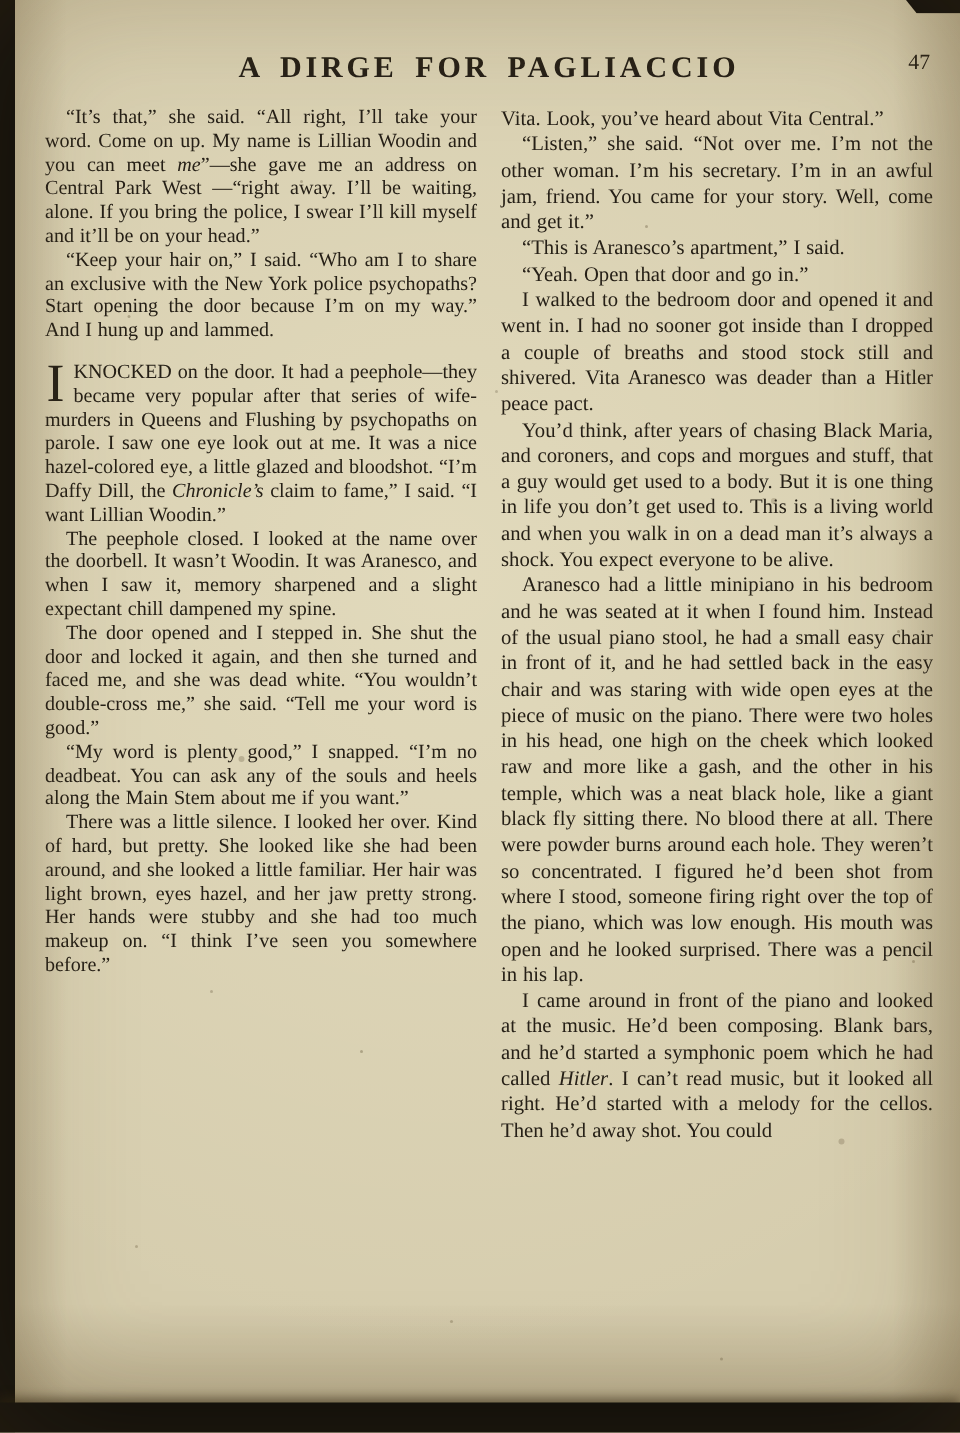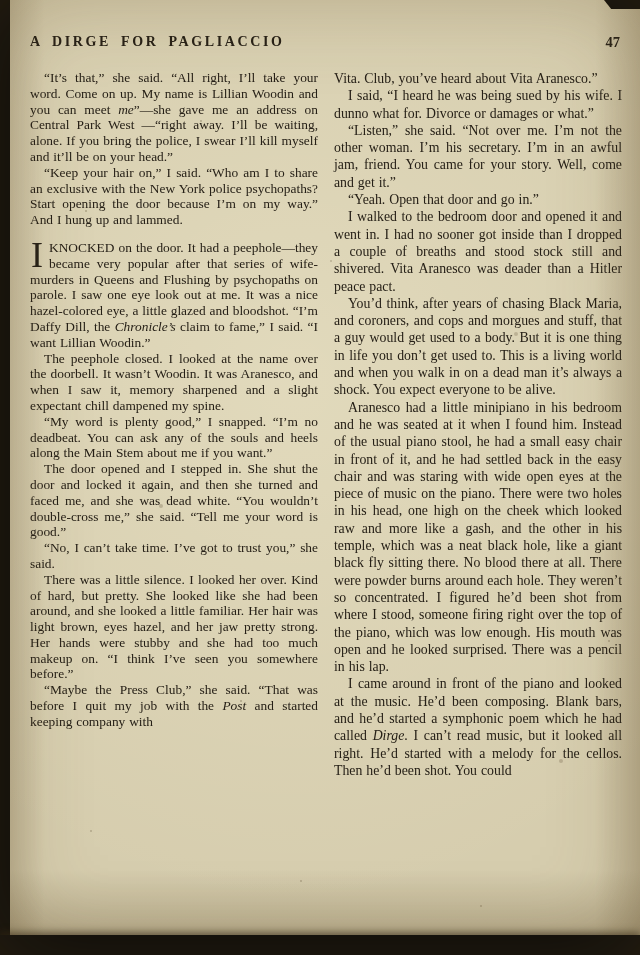--- a/index.html
+++ b/index.html
@@ -62,29 +62,30 @@
     background: var(--edge);
     clip-path: polygon(0 0, 100% 0, 100% 100%, 20% 100%);
   }
   .content {
     position: absolute;
     left: 30px; right: 18px; top: 34px; bottom: 28px;
   }
   .page-header { position: relative; height: 18px; margin-bottom: 18px; }
   .title {
     position: absolute; left: 0; right: 0;
+    text-align: center;
     font-weight: bold;
-    font-size: 14px;
+    font-size: 20px;
     letter-spacing: 2.6px;
     word-spacing: 4px;
     color: var(--ink);
   }
   .pagenum {
     position: absolute; right: 2px; top: 0;
-    font-weight: bold;
+    font-weight: normal;
     font-size: 14.5px;
     color: var(--ink);
     margin-left: 20px;
   }
   .columns { display: flex; gap: 16px; }
   .col {
     flex: 1;
     text-align: justify;
     color: var(--ink);
     font-size: 13.4px;
@@ -115,35 +116,33 @@
     <header class="page-header">
       <span class="title">A DIRGE FOR PAGLIACCIO</span>
       <span class="pagenum">47</span>
     </header>
     <div class="columns">
       <div class="col col-left" id="col-left">
           <p class="para"><span>“It’s that,” she said. “All right, I’ll take your word. Come on up. My name is Lillian Woodin and you can meet </span><em>me</em><span>”—she gave me an address on Central Park West —“right away. I’ll be waiting, alone. If you bring the police, I swear I’ll kill myself and it’ll be on your head.”</span></p>
           <p class="para"><span>“Keep your hair on,” I said. “Who am I to share an exclusive with the New York police psychopaths? Start opening the door because I’m on my way.” And I hung up and lammed.</span></p>
           <p class="para section-break has-dropcap"><span class="dropcap">I</span><span>KNOCKED on the door. It had a peephole—they became very popular after that series of wife-murders in Queens and Flushing by psychopaths on parole. I saw one eye look out at me. It was a nice hazel-colored eye, a little glazed and bloodshot. “I’m Daffy Dill, the </span><em>Chronicle’s</em><span> claim to fame,” I said. “I want Lillian Woodin.”</span></p>
           <p class="para"><span>The peephole closed. I looked at the name over the doorbell. It wasn’t Woodin. It was Aranesco, and when I saw it, memory sharpened and a slight expectant chill dampened my spine.</span></p>
+          <p class="para"><span>The door opened and I stepped in. She shut the door and locked it again, and then she turned and faced me, and she was dead white. “You wouldn’t double-cross me,” she said. “Tell me your word is good.”</span></p>
           <p class="para"><span>“My word is plenty good,” I snapped. “I’m no deadbeat. You can ask any of the souls and heels along the Main Stem about me if you want.”</span></p>
-          <p class="para"><span>The door opened and I stepped in. She shut the door and locked it again, and then she turned and faced me, and she was dead white. “You wouldn’t double-cross me,” she said. “Tell me your word is good.”</span></p>
-          <p class="para"><span>“No, I can’t take time. I’ve got to trust you,” she said.</span></p>
           <p class="para"><span>There was a little silence. I looked her over. Kind of hard, but pretty. She looked like she had been around, and she looked a little familiar. Her hair was light brown, eyes hazel, and her jaw pretty strong. Her hands were stubby and she had too much makeup on. “I think I’ve seen you somewhere before.”</span></p>
-          <p class="para"><span>“Maybe the Press Club,” she said. “That was before I quit my job with the </span><em>Post</em><span> and started keeping company with</span></p>
         </div>
       <div class="col col-right" id="col-right">
-          <p class="para no-indent"><span>Vita. Club, you’ve heard about Vita Aranesco.”</span></p>
-          <p class="para"><span>I said, “I heard he was being sued by his wife. I dunno what for. Divorce or damages or what.”</span></p>
+          <p class="para no-indent"><span>Vita. Look, you’ve heard about Vita Central.”</span></p>
           <p class="para"><span>“Listen,” she said. “Not over me. I’m not the other woman. I’m his secretary. I’m in an awful jam, friend. You came for your story. Well, come and get it.”</span></p>
+          <p class="para"><span>“This is Aranesco’s apartment,” I said.</span></p>
           <p class="para"><span>“Yeah. Open that door and go in.”</span></p>
           <p class="para"><span>I walked to the bedroom door and opened it and went in. I had no sooner got inside than I dropped a couple of breaths and stood stock still and shivered. Vita Aranesco was deader than a Hitler peace pact.</span></p>
           <p class="para"><span>You’d think, after years of chasing Black Maria, and coroners, and cops and morgues and stuff, that a guy would get used to a body. But it is one thing in life you don’t get used to. This is a living world and when you walk in on a dead man it’s always a shock. You expect everyone to be alive.</span></p>
           <p class="para"><span>Aranesco had a little minipiano in his bedroom and he was seated at it when I found him. Instead of the usual piano stool, he had a small easy chair in front of it, and he had settled back in the easy chair and was staring with wide open eyes at the piece of music on the piano. There were two holes in his head, one high on the cheek which looked raw and more like a gash, and the other in his temple, which was a neat black hole, like a giant black fly sitting there. No blood there at all. There were powder burns around each hole. They weren’t so concentrated. I figured he’d been shot from where I stood, someone firing right over the top of the piano, which was low enough. His mouth was open and he looked surprised. There was a pencil in his lap.</span></p>
-          <p class="para"><span>I came around in front of the piano and looked at the music. He’d been composing. Blank bars, and he’d started a symphonic poem which he had called </span><em>Dirge</em><span>. I can’t read music, but it looked all right. He’d started with a melody for the cellos. Then he’d been shot. You could</span></p>
+          <p class="para"><span>I came around in front of the piano and looked at the music. He’d been composing. Blank bars, and he’d started a symphonic poem which he had called </span><em>Hitler</em><span>. I can’t read music, but it looked all right. He’d started with a melody for the cellos. Then he’d away shot. You could</span></p>
         </div>
     </div>
   </div>
 
   <div class="edge edge-left"></div>
   <div class="edge edge-bottom"></div>
   <div class="corner-tr"></div>
   <div class="vignette"></div>
 </div>
 

